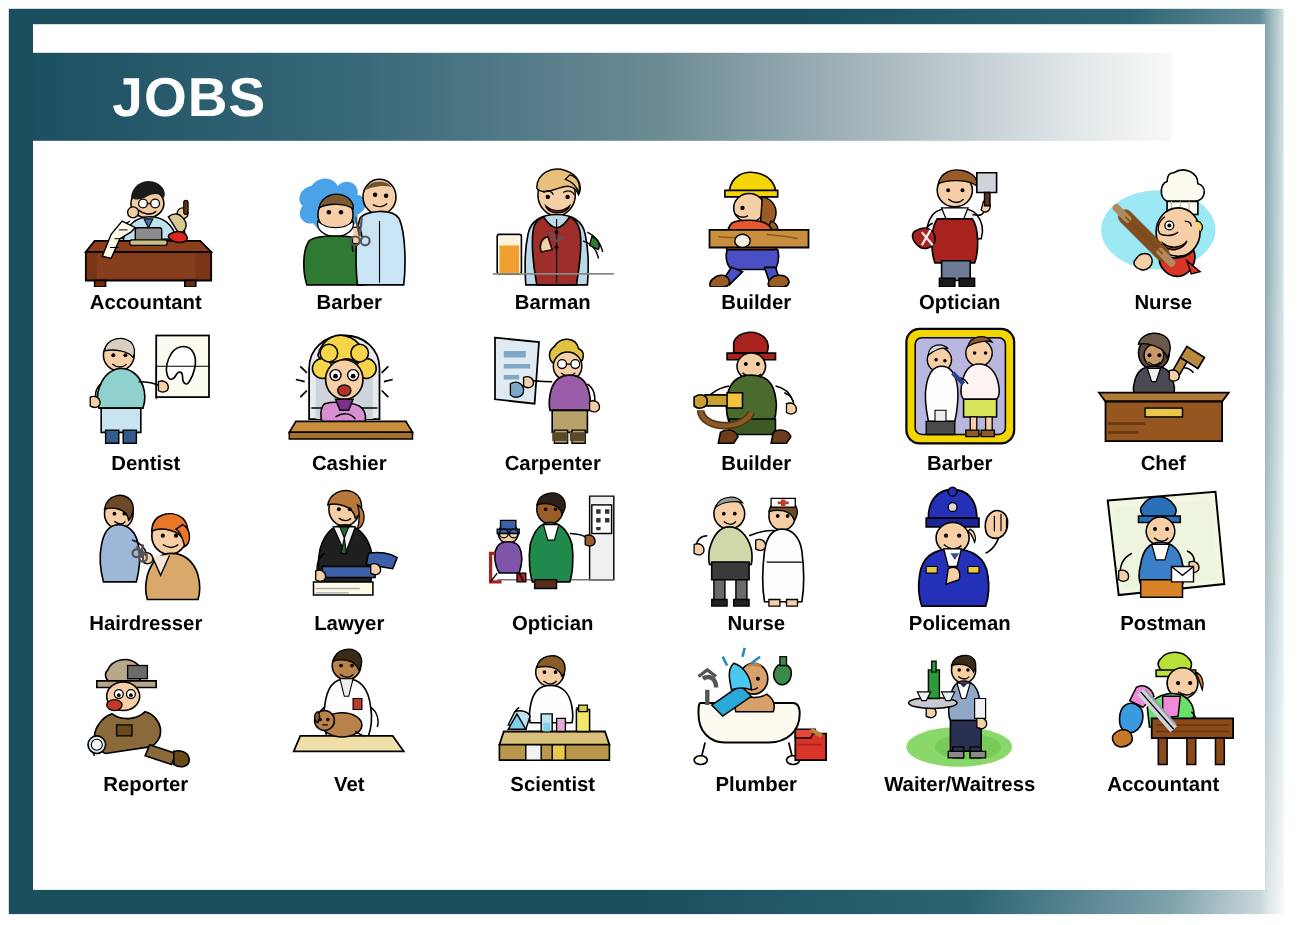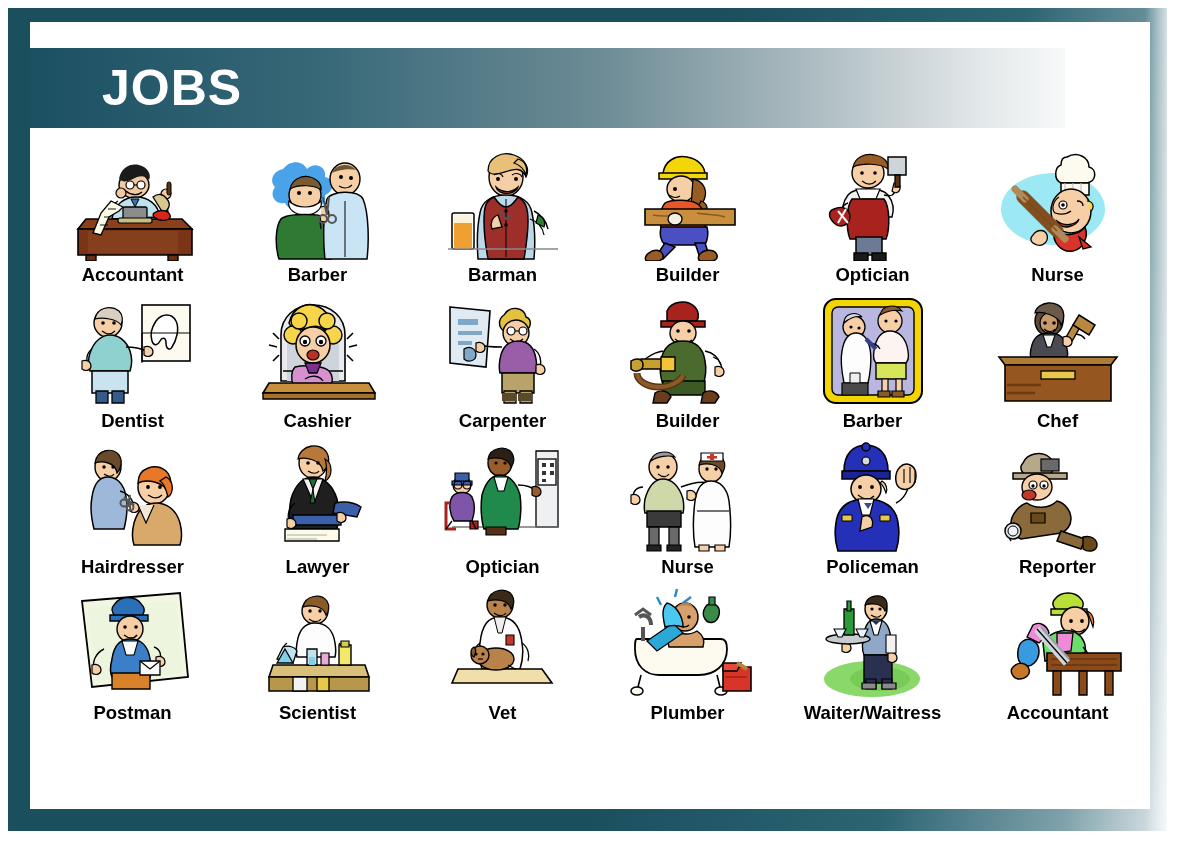--- a/index.html
+++ b/index.html
@@ -551,64 +551,90 @@
           <path d="M96 28v14M102 26v16M107 30v12" stroke="#000" stroke-width="1.1"></path>
           <path d="M54 76c8-4 12 2 10 10l-12 4z" fill="#f6cfa6" stroke="#000" stroke-width="1.3"></path>
         </svg>
       </div>
       <div class="label">Policeman</div>
     </div>
 
     <div class="cell">
       <div class="art">
         <svg viewBox="0 0 130 112">
-          <path d="M30 22c4-10 18-12 26-6 8 6 6 16-2 18H34c-6-2-8-8-4-12z" fill="#b8a88a" stroke="#000" stroke-width="1.5"></path>
-          <path d="M20 32h54v6H20z" fill="#b8a88a" stroke="#000" stroke-width="1.5"></path>
-          <rect x="48" y="18" width="18" height="12" fill="#6a6a6a" stroke="#000" stroke-width="1.2"></rect>
-          <ellipse cx="44" cy="46" rx="15" ry="13" fill="#f6cfa6" stroke="#000" stroke-width="1.4"></ellipse>
-          <circle cx="40" cy="44" r="4" fill="#fff" stroke="#000" stroke-width="1.2"></circle>
-          <circle cx="51" cy="44" r="4" fill="#fff" stroke="#000" stroke-width="1.2"></circle>
-          <circle cx="40" cy="45" r="1.7" fill="#000"></circle>
-          <circle cx="51" cy="45" r="1.7" fill="#000"></circle>
-          <ellipse cx="36" cy="54" rx="7" ry="5" fill="#c0392b" stroke="#000" stroke-width="1.2"></ellipse>
-          <path d="M34 62c8 6 22 6 30-2 8 2 14 10 14 18 0 6-4 12-10 14l-40 6c-6-2-10-8-10-16s8-18 16-20z" fill="#8a6a3a" stroke="#000" stroke-width="1.5"></path>
-          <path d="M68 90l24 8-4 10-24-8z" fill="#8a6a3a" stroke="#000" stroke-width="1.5"></path>
-          <path d="M90 96c8-2 14 2 14 8s-8 8-14 4z" fill="#6a4a1a" stroke="#000" stroke-width="1.4"></path>
-          <path d="M22 82c-6 4-8 12-4 18" stroke="#000" stroke-width="1.4" fill="none"></path>
-          <circle cx="20" cy="90" r="8" fill="#dfe4e8" stroke="#000" stroke-width="1.5"></circle>
-          <circle cx="20" cy="90" r="5" fill="#f0f4f6" stroke="#000" stroke-width="1"></circle>
-          <path d="M38 72h14v10H38z" fill="#6a4a1a" stroke="#000" stroke-width="1.2"></path>
-        </svg>
-      </div>
-      <div class="label">Reporter</div>
-    </div>
-
-    <div class="cell">
-      <div class="art">
-        <svg viewBox="0 0 130 112">
           <path d="M14 14l98-8 8 84-96 10z" fill="#f2f7e2" stroke="#000" stroke-width="1.8"></path>
           <path d="M20 20l88-6 6 72-86 8z" fill="#eef5de"></path>
           <path d="M46 18c6-10 22-10 28 0 4 4 2 10-2 12H48c-4-4-6-8-2-12z" fill="#2a6fb8" stroke="#000" stroke-width="1.4"></path>
           <path d="M42 28h38v6H42z" fill="#2a6fb8" stroke="#000" stroke-width="1.4"></path>
           <ellipse cx="62" cy="42" rx="13" ry="13" fill="#f6cfa6" stroke="#000" stroke-width="1.4"></ellipse>
           <circle cx="57" cy="40" r="1.8" fill="#000"></circle>
           <circle cx="68" cy="40" r="1.8" fill="#000"></circle>
           <path d="M56 48c5 4 10 4 13 0" stroke="#000" stroke-width="1.3" fill="none"></path>
           <path d="M44 72c2-14 8-20 18-20s18 6 20 20c2 8 2 14 0 18H44c-2-4-2-10 0-18z" fill="#3a7fc8" stroke="#000" stroke-width="1.5"></path>
           <path d="M54 54h16l-4 14h-8z" fill="#fdfdfd" stroke="#000" stroke-width="1.1"></path>
           <path d="M44 86h38v16H44z" fill="#d8832a" stroke="#000" stroke-width="1.4"></path>
           <path d="M36 62c-8 4-12 12-10 20" stroke="#000" stroke-width="1.4" fill="none"></path>
           <path d="M24 78c5-2 9 1 9 5s-5 6-9 3z" fill="#f6cfa6" stroke="#000" stroke-width="1.2"></path>
           <path d="M86 60c6 2 8 8 6 14" stroke="#000" stroke-width="1.4" fill="none"></path>
           <path d="M88 70c5-2 9 1 9 5s-5 6-9 3z" fill="#f6cfa6" stroke="#000" stroke-width="1.2"></path>
           <path d="M72 74h20v14H72z" fill="#fdfdfd" stroke="#000" stroke-width="1.3"></path>
           <path d="M72 74l10 8 10-8" fill="none" stroke="#000" stroke-width="1.2"></path>
         </svg>
       </div>
       <div class="label">Postman</div>
+    </div>
+
+    <div class="cell">
+      <div class="art">
+        <svg viewBox="0 0 130 112">
+          <path d="M30 22c4-10 18-12 26-6 8 6 6 16-2 18H34c-6-2-8-8-4-12z" fill="#b8a88a" stroke="#000" stroke-width="1.5"></path>
+          <path d="M20 32h54v6H20z" fill="#b8a88a" stroke="#000" stroke-width="1.5"></path>
+          <rect x="48" y="18" width="18" height="12" fill="#6a6a6a" stroke="#000" stroke-width="1.2"></rect>
+          <ellipse cx="44" cy="46" rx="15" ry="13" fill="#f6cfa6" stroke="#000" stroke-width="1.4"></ellipse>
+          <circle cx="40" cy="44" r="4" fill="#fff" stroke="#000" stroke-width="1.2"></circle>
+          <circle cx="51" cy="44" r="4" fill="#fff" stroke="#000" stroke-width="1.2"></circle>
+          <circle cx="40" cy="45" r="1.7" fill="#000"></circle>
+          <circle cx="51" cy="45" r="1.7" fill="#000"></circle>
+          <ellipse cx="36" cy="54" rx="7" ry="5" fill="#c0392b" stroke="#000" stroke-width="1.2"></ellipse>
+          <path d="M34 62c8 6 22 6 30-2 8 2 14 10 14 18 0 6-4 12-10 14l-40 6c-6-2-10-8-10-16s8-18 16-20z" fill="#8a6a3a" stroke="#000" stroke-width="1.5"></path>
+          <path d="M68 90l24 8-4 10-24-8z" fill="#8a6a3a" stroke="#000" stroke-width="1.5"></path>
+          <path d="M90 96c8-2 14 2 14 8s-8 8-14 4z" fill="#6a4a1a" stroke="#000" stroke-width="1.4"></path>
+          <path d="M22 82c-6 4-8 12-4 18" stroke="#000" stroke-width="1.4" fill="none"></path>
+          <circle cx="20" cy="90" r="8" fill="#dfe4e8" stroke="#000" stroke-width="1.5"></circle>
+          <circle cx="20" cy="90" r="5" fill="#f0f4f6" stroke="#000" stroke-width="1"></circle>
+          <path d="M38 72h14v10H38z" fill="#6a4a1a" stroke="#000" stroke-width="1.2"></path>
+        </svg>
+      </div>
+      <div class="label">Reporter</div>
+    </div>
+
+    <div class="cell">
+      <div class="art">
+        <svg viewBox="0 0 130 112">
+          <ellipse cx="62" cy="18" rx="13" ry="13" fill="#b8824a" stroke="#000" stroke-width="1.4"></ellipse>
+          <path d="M50 14c2-12 18-14 24-6 3 5 2 11-1 14-3-10-16-10-23-8z" fill="#3a2a18" stroke="#000" stroke-width="1.2"></path>
+          <circle cx="57" cy="18" r="1.7" fill="#000"></circle>
+          <circle cx="67" cy="18" r="1.7" fill="#000"></circle>
+          <path d="M56 26c5 4 10 3 12 0" stroke="#000" stroke-width="1.2" fill="none"></path>
+          <path d="M42 56c2-18 8-26 20-26s20 8 22 26c2 12 0 20-2 26H44c-2-6-4-14-2-26z" fill="#fdfdfd" stroke="#000" stroke-width="1.5"></path>
+          <path d="M56 30h12l-4 16h-4z" fill="#eee" stroke="#000" stroke-width="1"></path>
+          <path d="M68 48h8v10h-8z" fill="#c0392b" stroke="#000" stroke-width="1.1"></path>
+          <path d="M84 56c6 4 8 12 6 18" stroke="#000" stroke-width="1.3" fill="none"></path>
+          <path d="M42 56c-6 4-8 12-6 18" stroke="#000" stroke-width="1.3" fill="none"></path>
+          <path d="M20 82h84l10 14H14z" fill="#f0dfa8" stroke="#000" stroke-width="1.6"></path>
+          <ellipse cx="58" cy="72" rx="18" ry="11" fill="#b8824a" stroke="#000" stroke-width="1.4"></ellipse>
+          <ellipse cx="42" cy="68" rx="9" ry="9" fill="#b8824a" stroke="#000" stroke-width="1.4"></ellipse>
+          <path d="M36 60c-4 2-4 8 0 10 2-4 2-8 0-10z" fill="#8a5a28" stroke="#000" stroke-width="1.2"></path>
+          <circle cx="38" cy="67" r="1.6" fill="#000"></circle>
+          <circle cx="45" cy="67" r="1.6" fill="#000"></circle>
+          <path d="M40 72h5" stroke="#000" stroke-width="1.2"></path>
+          <path d="M70 78c4 2 6 4 8 4" stroke="#000" stroke-width="1.3" fill="none"></path>
+        </svg>
+      </div>
+      <div class="label">Vet</div>
     </div>
 
     <div class="cell">
       <div class="art">
         <svg viewBox="0 0 130 112">
           <ellipse cx="62" cy="24" rx="13" ry="13" fill="#f6cfa6" stroke="#000" stroke-width="1.4"></ellipse>
           <path d="M50 20c2-12 18-14 24-6 3 5 2 11-1 14-3-10-16-10-23-8z" fill="#8a5a28" stroke="#000" stroke-width="1.2"></path>
           <circle cx="57" cy="24" r="1.7" fill="#000"></circle>
           <circle cx="67" cy="24" r="1.7" fill="#000"></circle>
           <path d="M56 32c5 4 10 3 12 0" stroke="#000" stroke-width="1.2" fill="none"></path>
@@ -622,46 +648,20 @@
           <path d="M86 58h12v20H86z" fill="#f3e86a" stroke="#000" stroke-width="1.4"></path>
           <path d="M88 54h8v6h-8z" fill="#cfcf4a" stroke="#000" stroke-width="1.2"></path>
           <path d="M54 62h10v16H54z" fill="#bfe2ef" stroke="#000" stroke-width="1.3"></path>
           <path d="M56 70h6v8h-6z" fill="#7fd0e8"></path>
           <path d="M68 66h8v12h-8z" fill="#e8a8d8" stroke="#000" stroke-width="1.2"></path>
           <path d="M40 90h14v14H40z" fill="#f2f2f2" stroke="#000" stroke-width="1.3"></path>
           <path d="M64 90h12v14H64z" fill="#e8c84a" stroke="#000" stroke-width="1.3"></path>
         </svg>
       </div>
       <div class="label">Scientist</div>
-    </div>
-
-    <div class="cell">
-      <div class="art">
-        <svg viewBox="0 0 130 112">
-          <ellipse cx="62" cy="18" rx="13" ry="13" fill="#b8824a" stroke="#000" stroke-width="1.4"></ellipse>
-          <path d="M50 14c2-12 18-14 24-6 3 5 2 11-1 14-3-10-16-10-23-8z" fill="#3a2a18" stroke="#000" stroke-width="1.2"></path>
-          <circle cx="57" cy="18" r="1.7" fill="#000"></circle>
-          <circle cx="67" cy="18" r="1.7" fill="#000"></circle>
-          <path d="M56 26c5 4 10 3 12 0" stroke="#000" stroke-width="1.2" fill="none"></path>
-          <path d="M42 56c2-18 8-26 20-26s20 8 22 26c2 12 0 20-2 26H44c-2-6-4-14-2-26z" fill="#fdfdfd" stroke="#000" stroke-width="1.5"></path>
-          <path d="M56 30h12l-4 16h-4z" fill="#eee" stroke="#000" stroke-width="1"></path>
-          <path d="M68 48h8v10h-8z" fill="#c0392b" stroke="#000" stroke-width="1.1"></path>
-          <path d="M84 56c6 4 8 12 6 18" stroke="#000" stroke-width="1.3" fill="none"></path>
-          <path d="M42 56c-6 4-8 12-6 18" stroke="#000" stroke-width="1.3" fill="none"></path>
-          <path d="M20 82h84l10 14H14z" fill="#f0dfa8" stroke="#000" stroke-width="1.6"></path>
-          <ellipse cx="58" cy="72" rx="18" ry="11" fill="#b8824a" stroke="#000" stroke-width="1.4"></ellipse>
-          <ellipse cx="42" cy="68" rx="9" ry="9" fill="#b8824a" stroke="#000" stroke-width="1.4"></ellipse>
-          <path d="M36 60c-4 2-4 8 0 10 2-4 2-8 0-10z" fill="#8a5a28" stroke="#000" stroke-width="1.2"></path>
-          <circle cx="38" cy="67" r="1.6" fill="#000"></circle>
-          <circle cx="45" cy="67" r="1.6" fill="#000"></circle>
-          <path d="M40 72h5" stroke="#000" stroke-width="1.2"></path>
-          <path d="M70 78c4 2 6 4 8 4" stroke="#000" stroke-width="1.3" fill="none"></path>
-        </svg>
-      </div>
-      <div class="label">Vet</div>
     </div>
 
     <div class="cell">
       <div class="art">
         <svg viewBox="0 0 130 112">
           <path d="M14 52h84c4 0 6 4 6 10 0 16-12 26-28 26H36C22 88 12 78 12 62c0-6 0-10 2-10z" fill="#fdfaf0" stroke="#000" stroke-width="1.8"></path>
           <path d="M18 88l-4 16M94 88l4 16" stroke="#000" stroke-width="1.6"></path>
           <ellipse cx="14" cy="104" rx="6" ry="4" fill="#fdfaf0" stroke="#000" stroke-width="1.5"></ellipse>
           <ellipse cx="98" cy="104" rx="6" ry="4" fill="#fdfaf0" stroke="#000" stroke-width="1.5"></ellipse>
           <ellipse cx="62" cy="30" rx="13" ry="14" fill="#d8a06a" stroke="#000" stroke-width="1.5"></ellipse>

